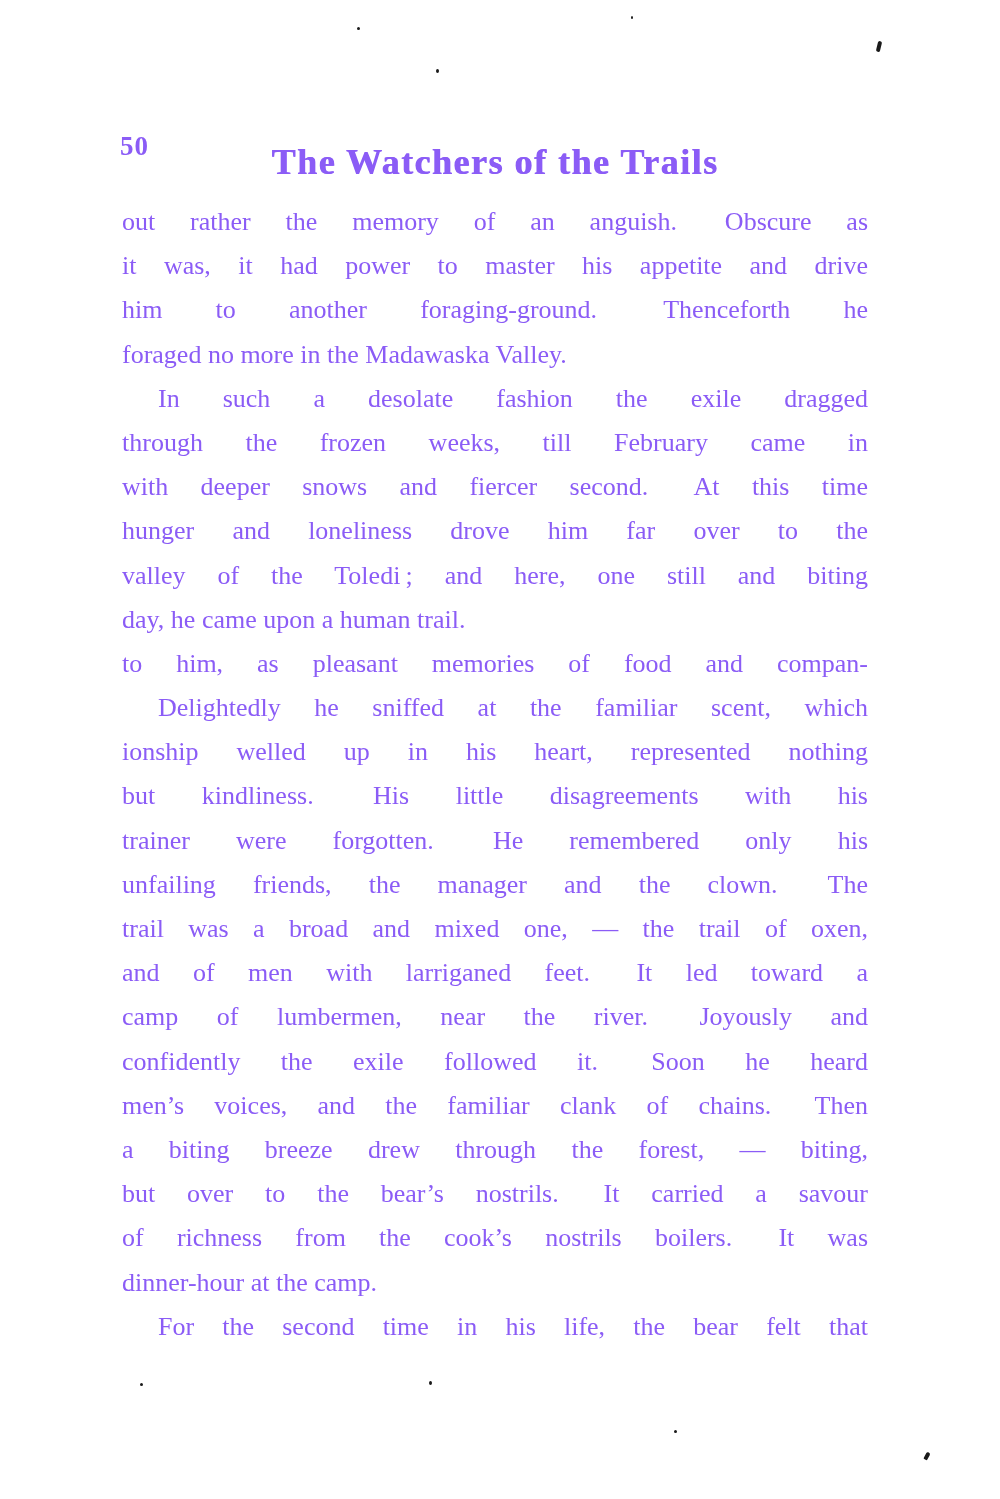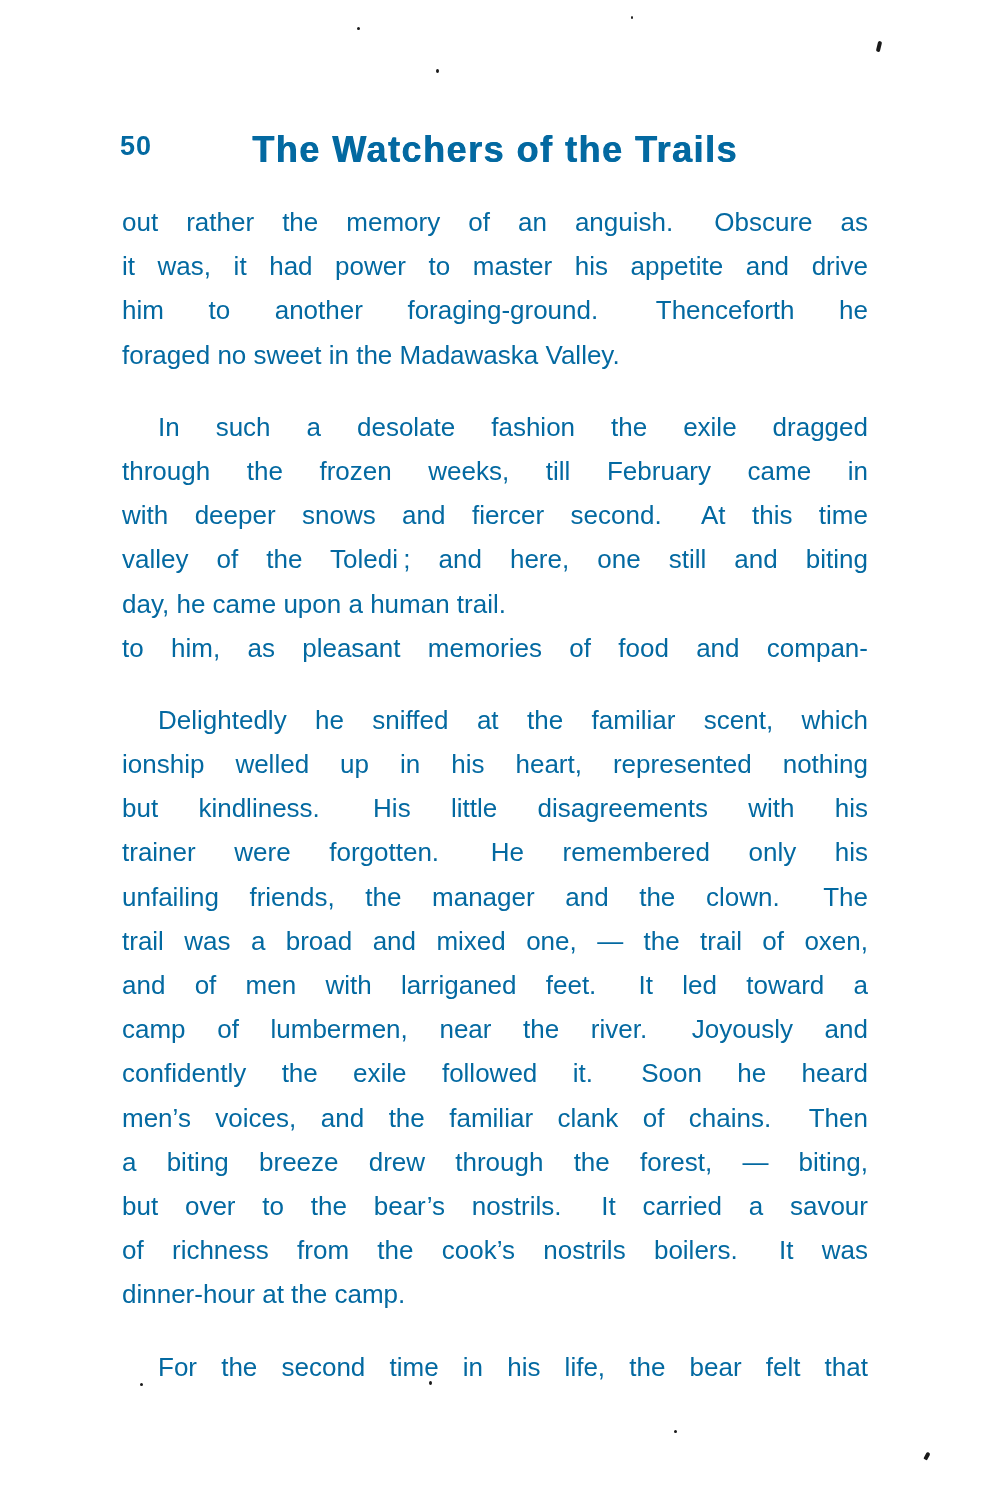--- a/index.html
+++ b/index.html
@@ -1,42 +1,42 @@
 <!DOCTYPE html>
 <html><head>
 <meta charset="utf-8">
 <style>
   html, body { margin: 0; padding: 0; background: #ffffff; }
   .page {
     position: relative;
     width: 1000px;
     height: 1499px;
     background: #ffffff;
-    color: #0369a1;
-    font-family: Liberation Sans, sans-serif;
+    color: #8b5cf6;
+    font-family: Liberation Serif, serif;
     overflow: hidden;
   }
   
   .header {
     position: absolute;
     top: 124px;
     left: 122px;
     width: 746px;
     height: 48px;
   }
   .pagenum {
     position: absolute;
     left: -2px;
     top: 7px;
     font-size: 27px;
     font-weight: bold;
     letter-spacing: 1px;
   }
   .title {
-    margin: 4px;
+    margin: 16px;
     text-align: center;
     font-size: 36px;
     line-height: 44px;
     font-weight: bold;
     letter-spacing: 1.5px;
     text-shadow: 0.6px 0 0 currentColor;
   }
   
   .text {
     position: absolute;
@@ -45,21 +45,21 @@
     width: 746px;
     font-size: 26px;
   }
   .line {
     height: 44.2px;
     line-height: 44.2px;
     text-align: justify;
     text-align-last: justify;
     overflow: hidden;
   }
-  .line.indent { text-indent: 36px; margin-top: 28px; }
+  .line.indent { text-indent: 36px; }
   .line.short { text-align-last: left; }
   
   .speck {
     position: absolute;
     background: #1a1a1a;
     border-radius: 50%;
   }
   .s1 { left: 357px; top: 27px;  width: 3px; height: 3px; }
   .s2 { left: 631px; top: 16px;  width: 2px; height: 3px; }
   .s3 { left: 877px; top: 41px;  width: 4px; height: 11px; border-radius: 2px; transform: rotate(14deg); }
@@ -85,24 +85,25 @@
 
   <div class="header">
     <span class="pagenum">50</span>
     <h1 class="title">The Watchers of the Trails</h1>
   </div>
 
   <div class="text">
     <div class="line">out rather the memory of an anguish.  Obscure as</div>
     <div class="line">it was, it had power to master his appetite and drive</div>
     <div class="line">him to another foraging-ground.  Thenceforth he</div>
-    <div class="line short">foraged no sweet in the Madawaska Valley.</div>
+    <div class="line short">foraged no more in the Madawaska Valley.</div>
     <div class="line indent">In such a desolate fashion the exile dragged</div>
     <div class="line">through the frozen weeks, till February came in</div>
     <div class="line">with deeper snows and fiercer second.  At this time</div>
+    <div class="line">hunger and loneliness drove him far over to the</div>
     <div class="line">valley of the Toledi ; and here, one still and biting</div>
     <div class="line short">day, he came upon a human trail.</div>
     <div class="line">to him, as pleasant memories of food and compan-</div>
     <div class="line indent">Delightedly he sniffed at the familiar scent, which</div>
     <div class="line">ionship welled up in his heart, represented nothing</div>
     <div class="line">but kindliness.  His little disagreements with his</div>
     <div class="line">trainer were forgotten.  He remembered only his</div>
     <div class="line">unfailing friends, the manager and the clown.  The</div>
     <div class="line">trail was a broad and mixed one, — the trail of oxen,</div>
     <div class="line">and of men with larriganed feet.  It led toward a</div>

